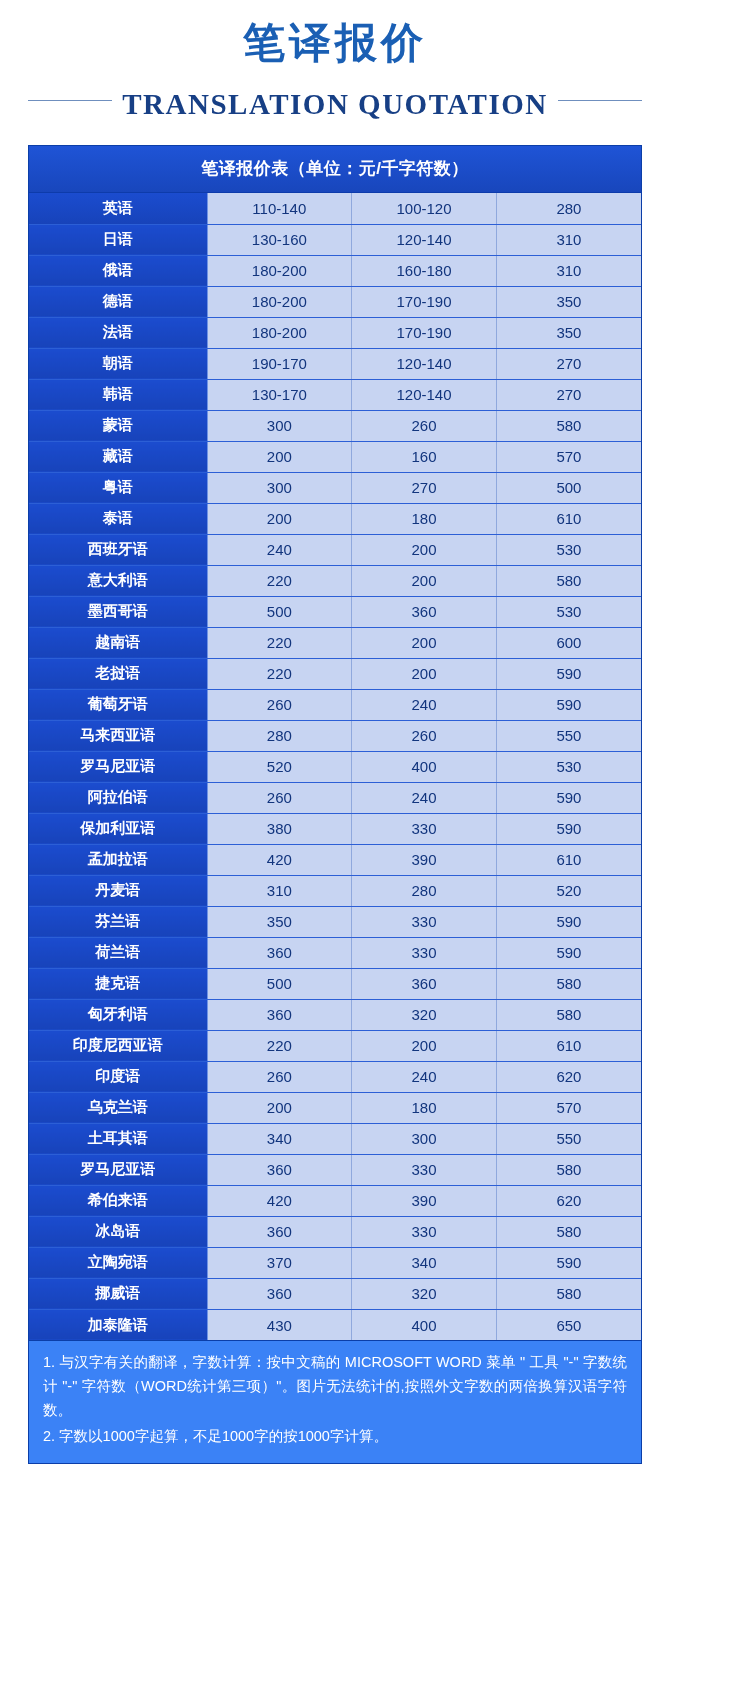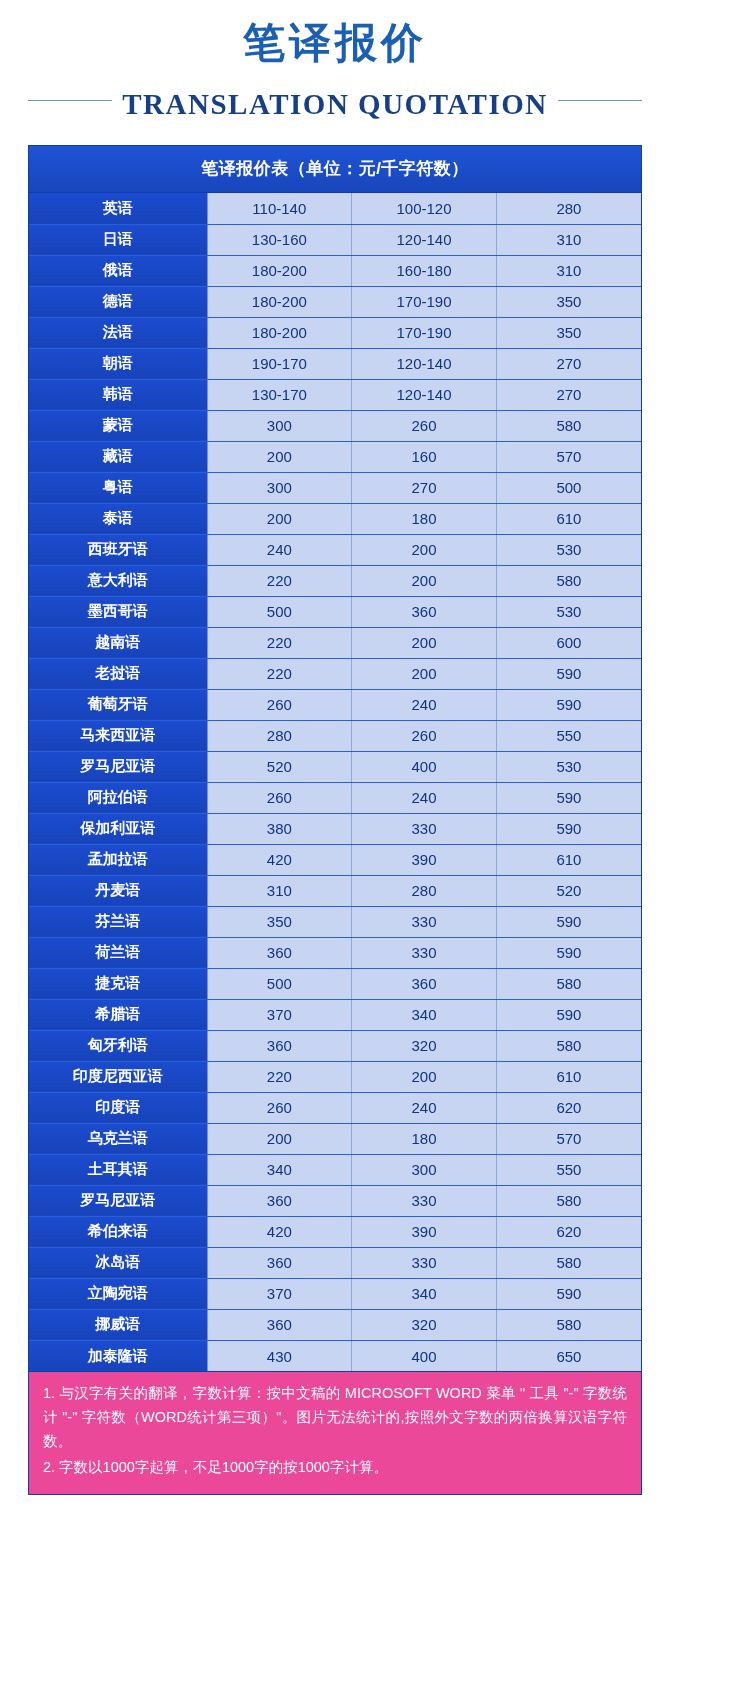--- a/index.html
+++ b/index.html
@@ -110,21 +110,21 @@
   tr:last-child td {
     border-bottom: none;
     margin-left: 19px;
   }
 
   
   .notes {
     margin: 0 28px;
     border: 1px solid #0b3ea8;
     border-top: none;
-    background: #ec4899;
+    background: #3b82f6;
     color: #ffffff;
     font-size: 14.5px;
     line-height: 1.65;
     padding: 10px 14px 14px 14px;
     box-sizing: border-box;
   }
   .notes p {
     margin: 0;
     text-align: justify;
   }
@@ -300,26 +300,20 @@
             <td class="val">330</td>
             <td class="val">590</td>
           </tr>
           <tr>
             <td class="lang">捷克语</td>
             <td class="val">500</td>
             <td class="val">360</td>
             <td class="val">580</td>
           </tr>
           <tr>
-            <td class="lang">希腊语</td>
-            <td class="val">370</td>
-            <td class="val">340</td>
-            <td class="val">590</td>
-          </tr>
-          <tr>
             <td class="lang">匈牙利语</td>
             <td class="val">360</td>
             <td class="val">320</td>
             <td class="val">580</td>
           </tr>
           <tr>
             <td class="lang">印度尼西亚语</td>
             <td class="val">220</td>
             <td class="val">200</td>
             <td class="val">610</td>

